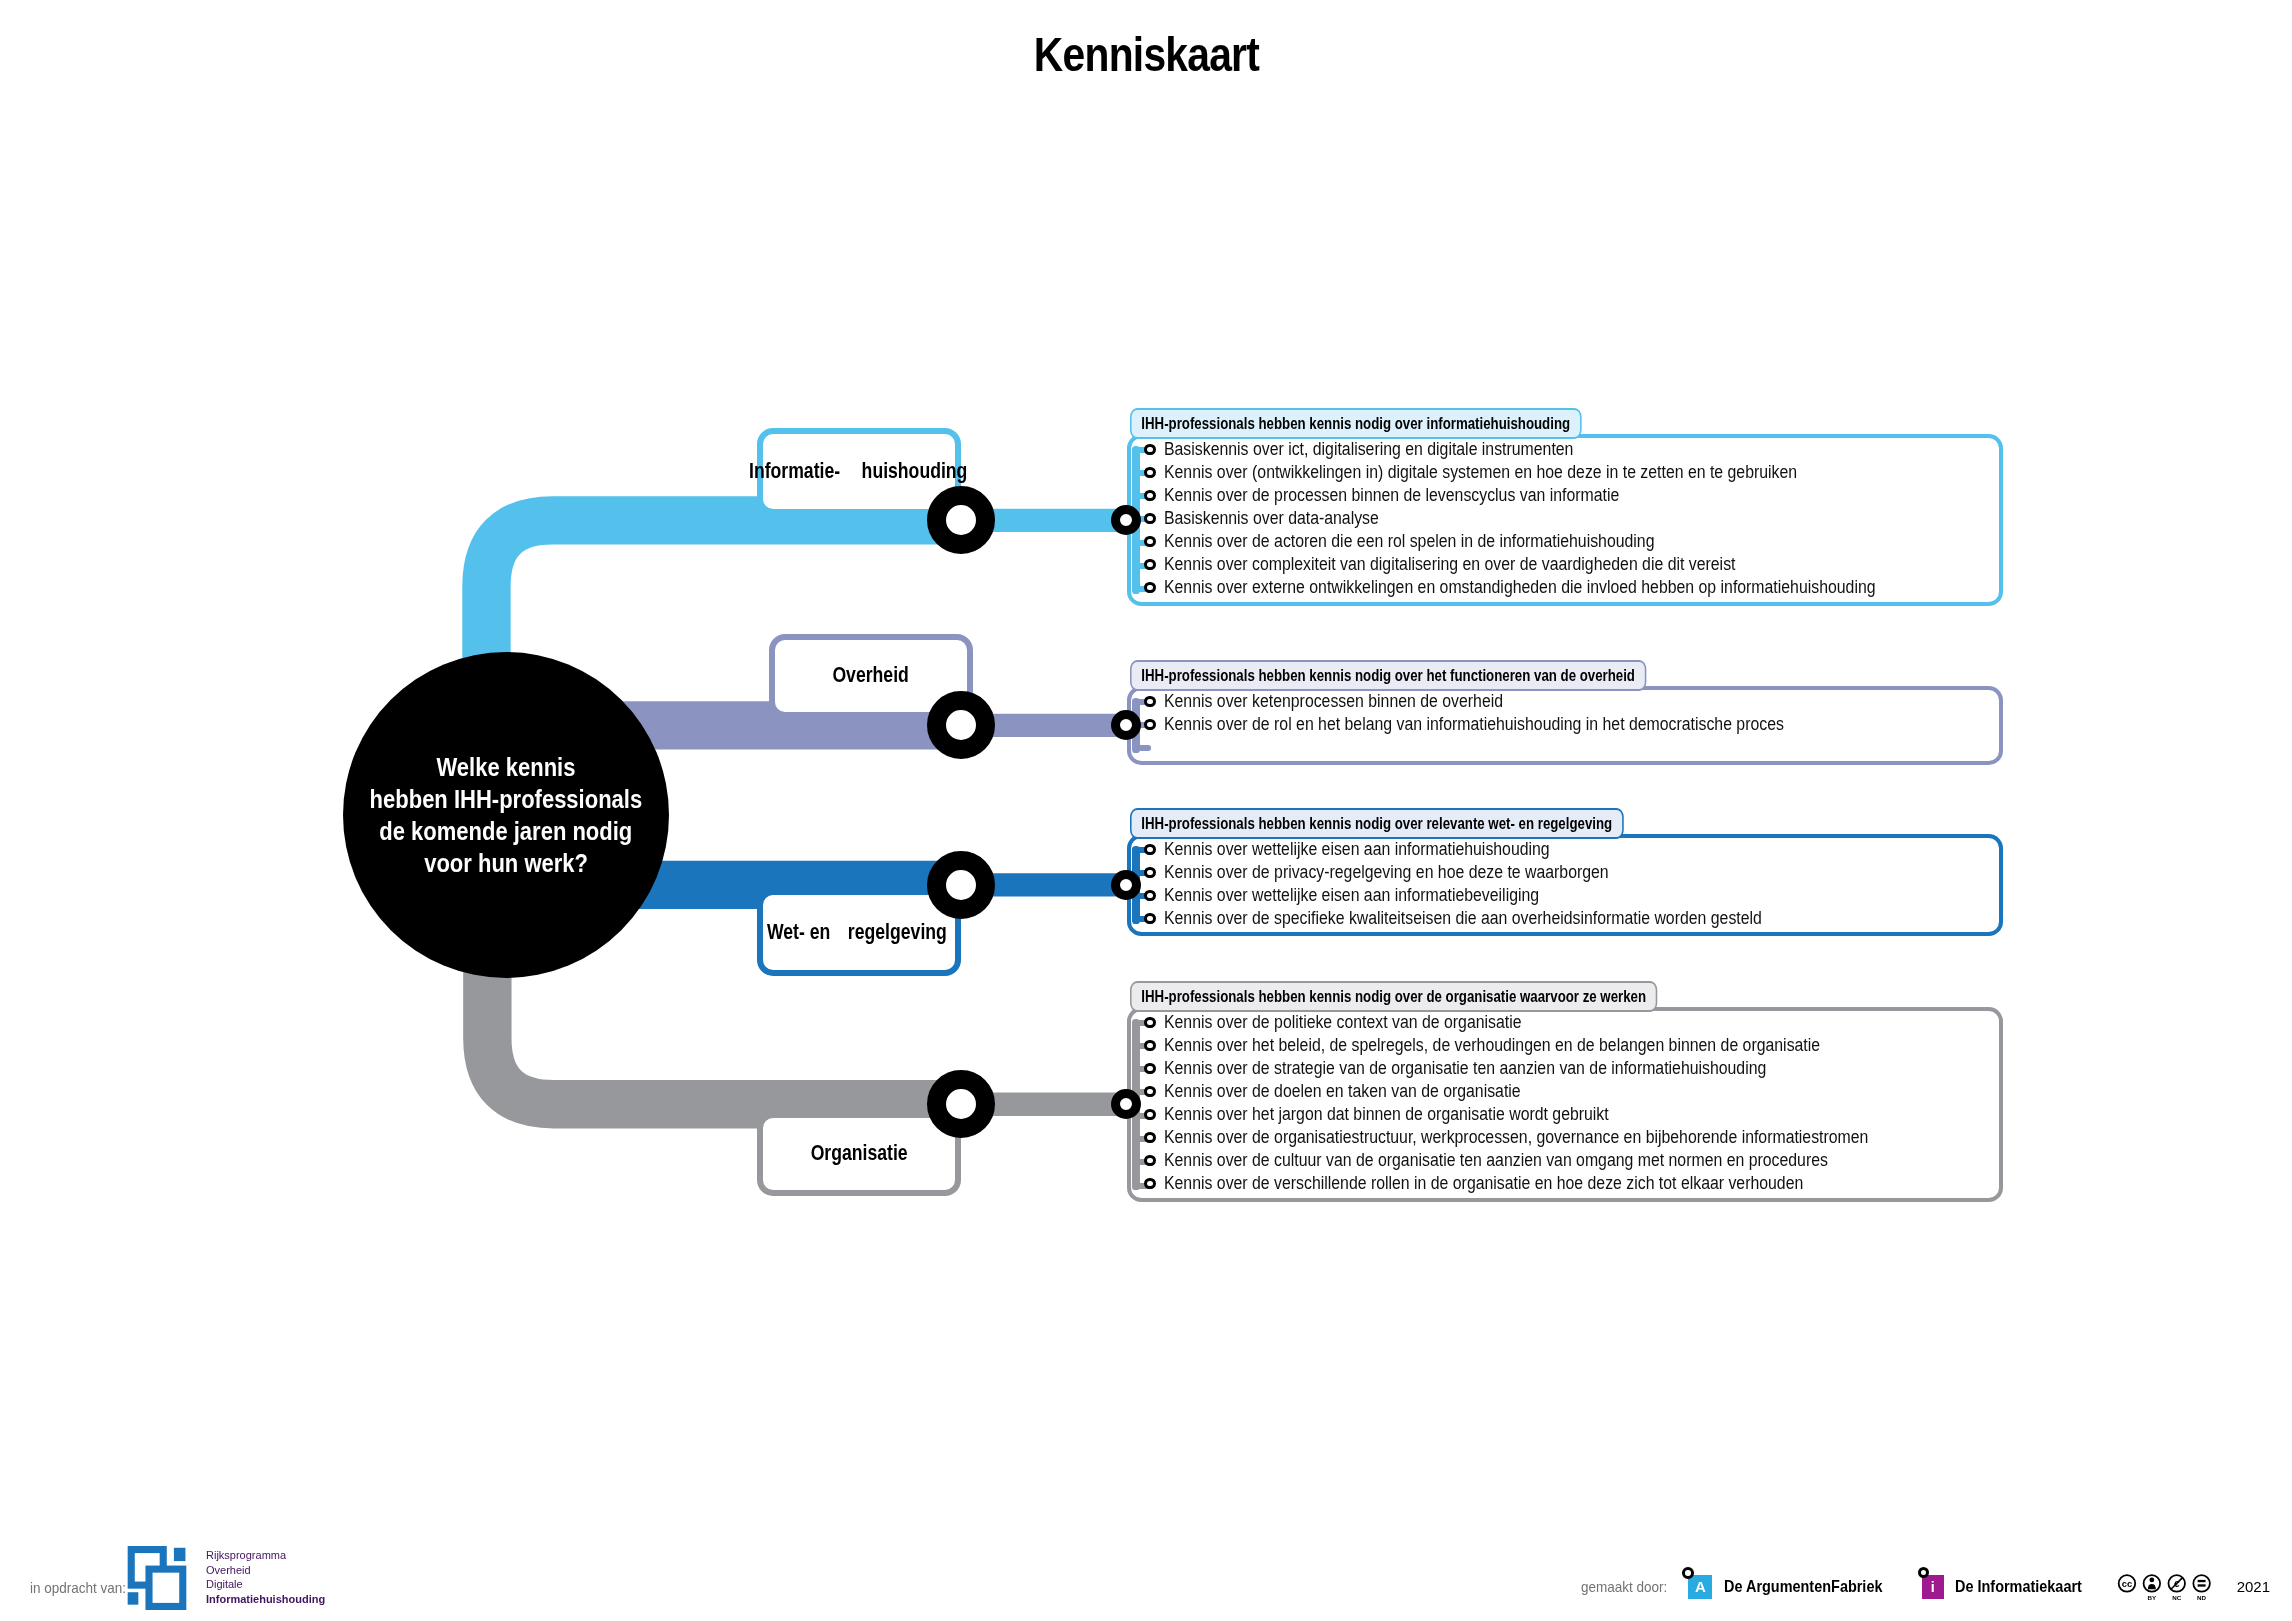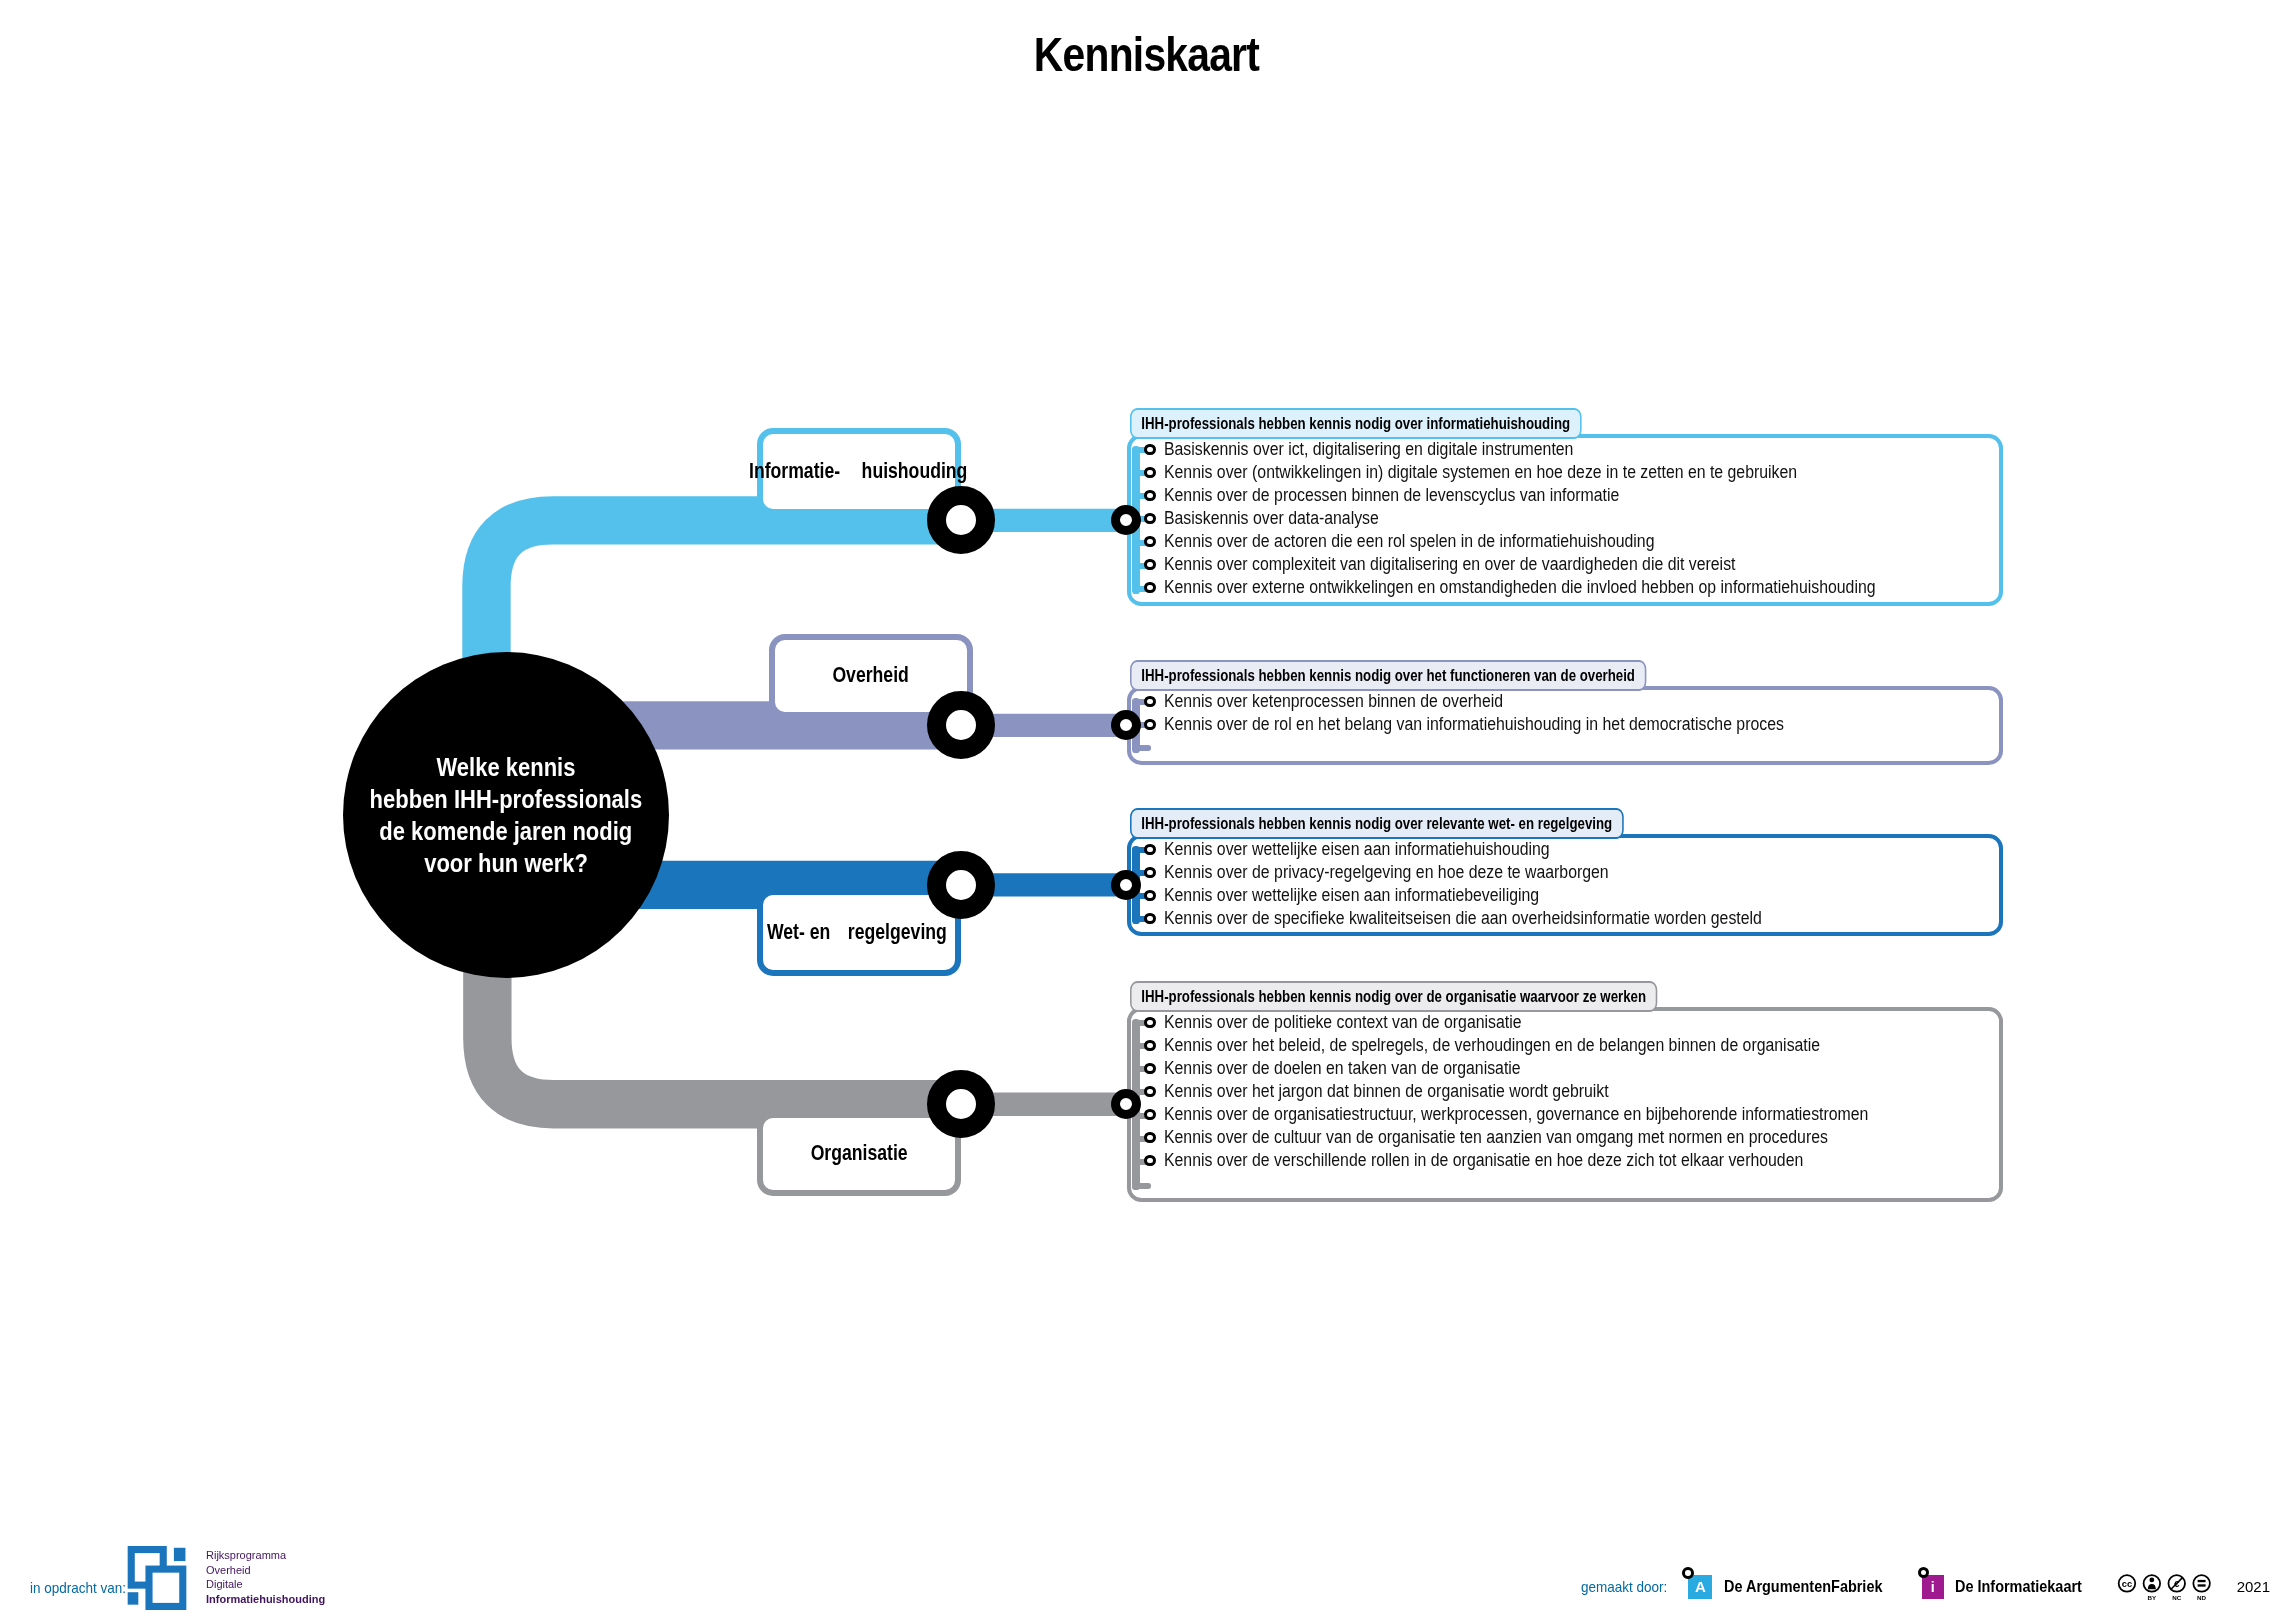--- a/index.html
+++ b/index.html
@@ -36,21 +36,21 @@
 
   .header-box { position:absolute; left:1130px; z-index:3; border-radius:9px;
     padding:2.7px 12.5px; transform:scaleX(.78); transform-origin:left center; }
   .header-box span { font-size:17px; font-weight:bold; color:#000; line-height:21.5px; white-space:nowrap; }
 
   .donut-big { position:absolute; width:68px; height:68px; border:19.7px solid #000;
     background:#fff; border-radius:50%; z-index:4; }
   .donut-small { position:absolute; width:30px; height:30px; border:9px solid #000;
     background:#fff; border-radius:50%; z-index:4; }
 
-  .f-label { position:absolute; font-size:15px; color:#0369a1; }
+  .f-label { position:absolute; font-size:15px; color:#737373; }
   .f-label span { display:inline-block; transform:scaleX(.9); transform-origin:left center; white-space:nowrap; }
   #commissioner-logo { position:absolute; left:124px; top:1546px; }
   .org-block { position:absolute; left:206px; top:1548px; }
   .org-block div { font-size:11px; line-height:14.7px; white-space:nowrap; }
   .org-block div:last-child { font-weight:bold; }
 
   .footer-right { position:absolute; right:23px; top:1567px; height:39px; z-index:2;
     display:flex; align-items:center; gap:11.6px; }
   .logo-wrap { position:relative; display:inline-block; }
   .logo-square { display:flex; align-items:center; justify-content:center;
@@ -198,20 +198,24 @@
         <div class="item-row">
           <span class="bullet"></span>
           <span class="item-text">Kennis over de politieke context van de organisatie</span>
         </div>
         <div class="stub" style="left: 0.9px; top: 32px; width: 19px; height: 6.3px; background: rgb(151, 152, 156); border-radius: 2.7px;"></div>
         <div class="item-row">
           <span class="bullet"></span>
           <span class="item-text">Kennis over het beleid, de spelregels, de verhoudingen en de belangen binnen de organisatie</span>
         </div>
         <div class="stub" style="left: 0.9px; top: 55px; width: 19px; height: 6.3px; background: rgb(151, 152, 156); border-radius: 2.7px;"></div>
+        <div class="item-row">
+          <span class="bullet"></span>
+          <span class="item-text">Kennis over de strategie van de organisatie ten aanzien van de informatiehuishouding</span>
+        </div>
         <div class="stub" style="left: 0.9px; top: 78px; width: 19px; height: 6.3px; background: rgb(151, 152, 156); border-radius: 2.7px;"></div>
         <div class="item-row">
           <span class="bullet"></span>
           <span class="item-text">Kennis over de doelen en taken van de organisatie</span>
         </div>
         <div class="stub" style="left: 0.9px; top: 102px; width: 19px; height: 6.3px; background: rgb(151, 152, 156); border-radius: 2.7px;"></div>
         <div class="item-row">
           <span class="bullet"></span>
           <span class="item-text">Kennis over het jargon dat binnen de organisatie wordt gebruikt</span>
         </div>

